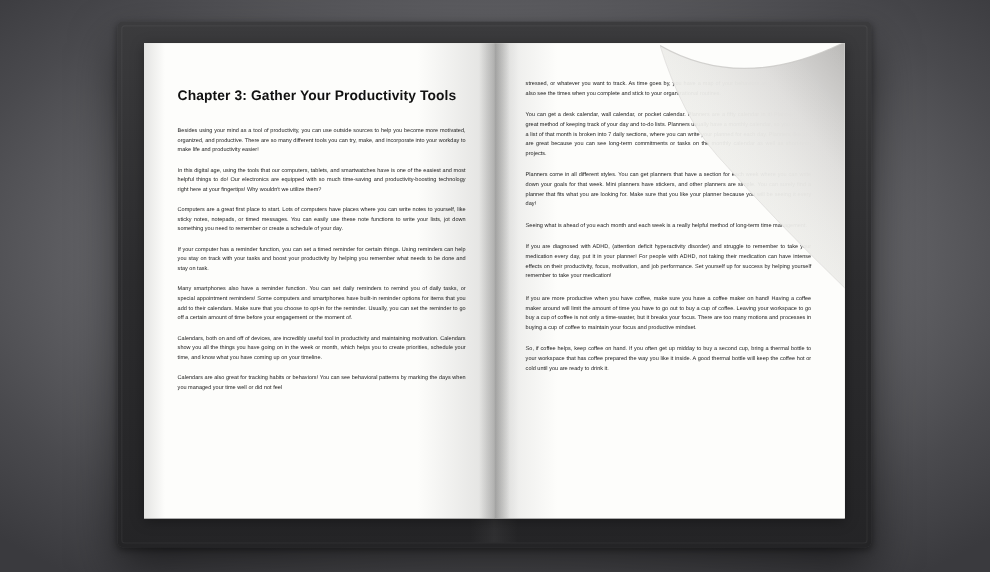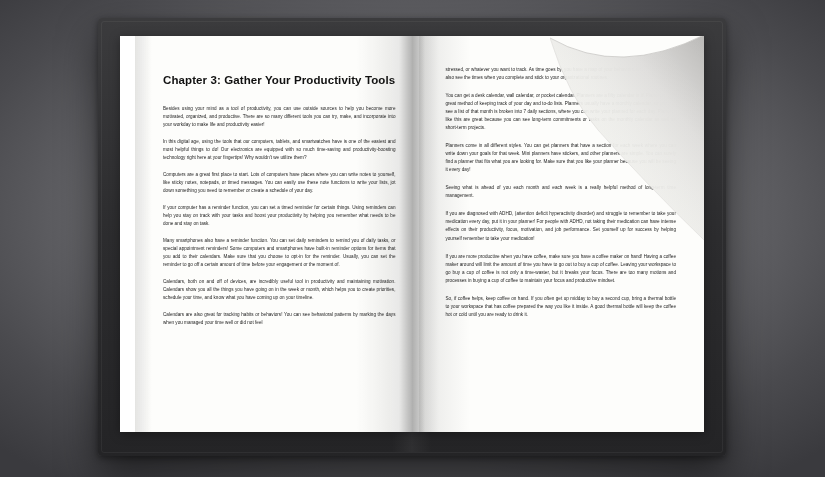--- a/index.html
+++ b/index.html
@@ -60,21 +60,20 @@
     padding: 36px 28px 30px 28px;
     background: #fdfdfb;
     overflow: hidden;
   }
   .page.left {
     background:
       linear-gradient(90deg, rgba(255,255,255,0) 78%, rgba(120,120,120,0.22) 100%),
       linear-gradient(90deg, rgba(170,170,170,0.30) 0%, rgba(255,255,255,0) 6%),
       #fdfdfb;
     padding-right: 24px;
-    margin-left: 15px;
   }
   .page.right {
     background:
       linear-gradient(270deg, rgba(255,255,255,0) 82%, rgba(140,140,140,0.20) 100%),
       linear-gradient(90deg, rgba(120,120,120,0.22) 0%, rgba(255,255,255,0) 7%),
       #fdfdfb;
     padding-left: 26px;
     padding-top: 30px;
   }
 

